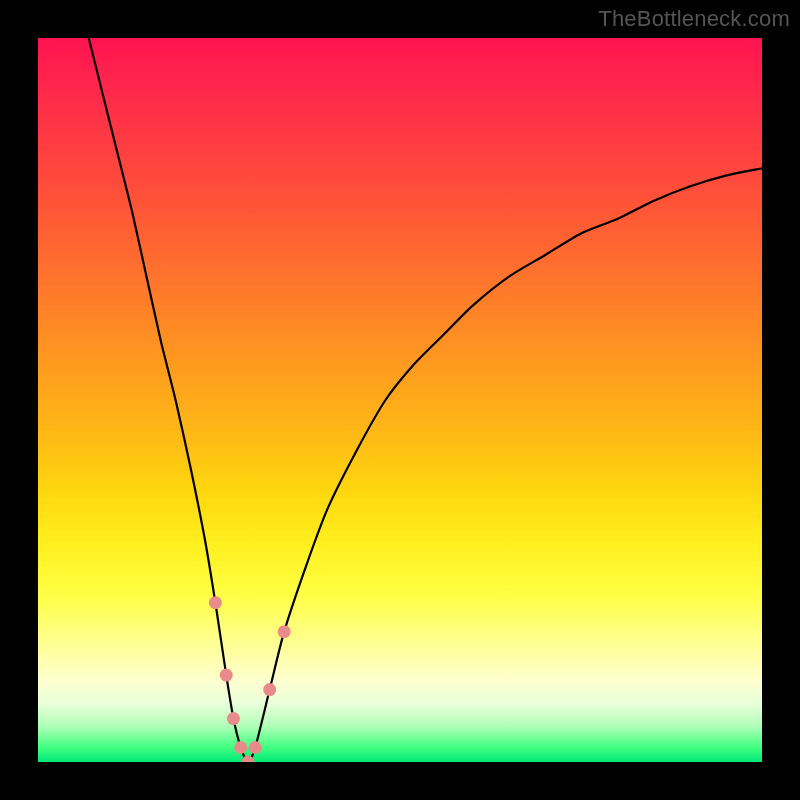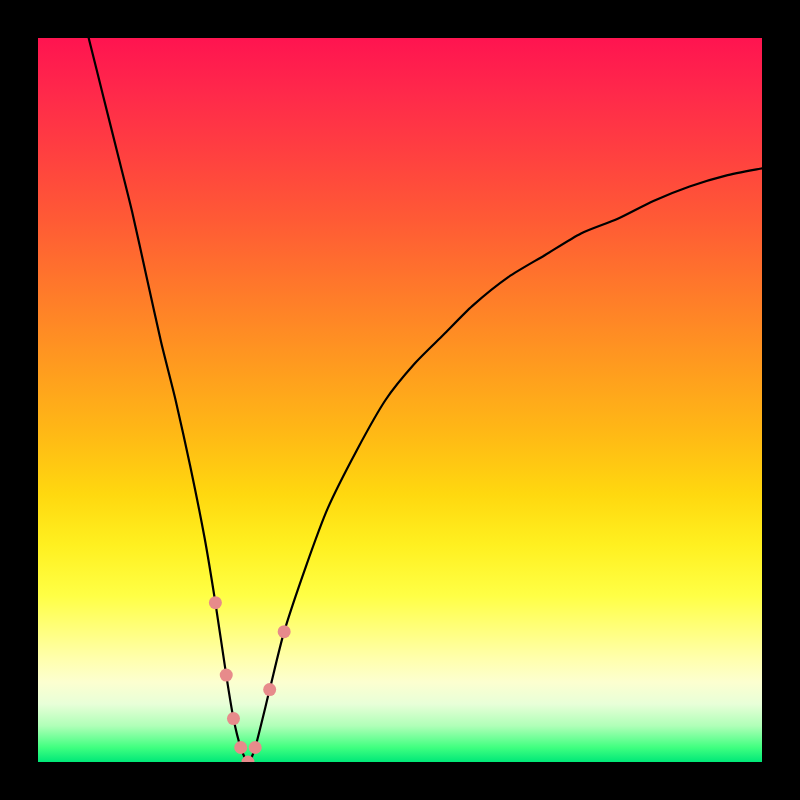--- a/index.html
+++ b/index.html
@@ -50,20 +50,21 @@
     left: 0;
     top: 0;
     width: 724px;
     height: 724px;
   }
 </style>
 </head>
 <body>
 
 <div class="chart-container">
+  <div class="watermark">TheBottleneck.com</div>
   <div class="plot-area">
     <svg class="curve-layer" viewBox="0 0 724 724">
       <g>
         <path id="curve-path" d="M 50.68 0.00 C 52.37 6.76, 61.78 44.41, 65.16 57.92 C 68.54 71.43, 76.26 102.33, 79.64 115.84 C 83.02 129.35, 90.74 159.40, 94.12 173.76 C 97.50 188.12, 105.22 223.72, 108.60 238.92 C 111.98 254.12, 119.70 289.72, 123.08 304.08 C 126.46 318.44, 134.18 347.64, 137.56 362.00 C 140.94 376.36, 148.66 411.11, 152.04 427.16 C 155.42 443.21, 163.56 483.51, 166.52 499.56 C 169.48 515.61, 174.85 548.67, 177.38 564.72 C 179.91 580.77, 186.13 623.61, 188.24 637.12 C 190.35 650.63, 193.79 672.11, 195.48 680.56 C 197.17 689.01, 201.03 704.45, 202.72 709.52 C 204.41 714.59, 208.27 724.00, 209.96 724.00 C 211.65 724.00, 214.67 717.97, 217.20 709.52 C 219.73 701.07, 228.30 665.11, 231.68 651.60 C 235.06 638.09, 241.94 608.04, 246.16 593.68 C 250.38 579.32, 262.81 542.88, 267.88 528.52 C 272.95 514.16, 283.69 484.11, 289.60 470.60 C 295.51 457.09, 311.80 425.35, 318.56 412.68 C 325.32 400.01, 340.76 372.14, 347.52 362.00 C 354.28 351.86, 369.72 333.40, 376.48 325.80 C 383.24 318.20, 398.68 303.60, 405.44 296.84 C 412.20 290.08, 426.80 274.64, 434.40 267.88 C 442.00 261.12, 462.15 244.83, 470.60 238.92 C 479.05 233.01, 498.35 222.27, 506.80 217.20 C 515.25 212.13, 534.55 199.70, 543.00 195.48 C 551.45 191.26, 570.75 184.80, 579.20 181.00 C 587.65 177.20, 606.95 166.70, 615.40 162.90 C 623.85 159.10, 643.15 151.38, 651.60 148.42 C 660.05 145.46, 679.35 139.67, 687.80 137.56 C 696.25 135.45, 719.78 131.16, 724.00 130.32" fill="none" stroke="#000" stroke-width="2.2" stroke-linecap="round" stroke-linejoin="round"></path>
       </g>
       <g id="markers">
           <circle cx="177.38" cy="564.72" r="6.5" fill="#e78b8b" stroke="none"></circle>
           <circle cx="188.24" cy="637.12" r="6.5" fill="#e78b8b" stroke="none"></circle>
           <circle cx="195.48" cy="680.56" r="6.5" fill="#e78b8b" stroke="none"></circle>
           <circle cx="202.72" cy="709.52" r="6.5" fill="#e78b8b" stroke="none"></circle>

